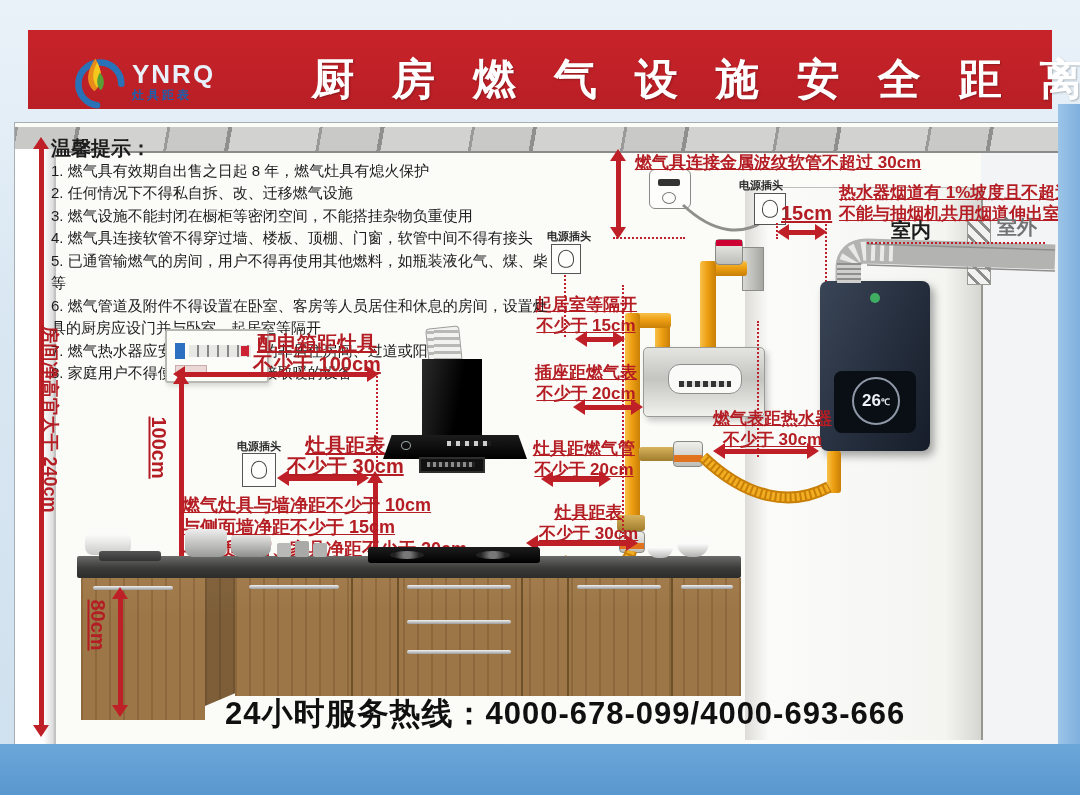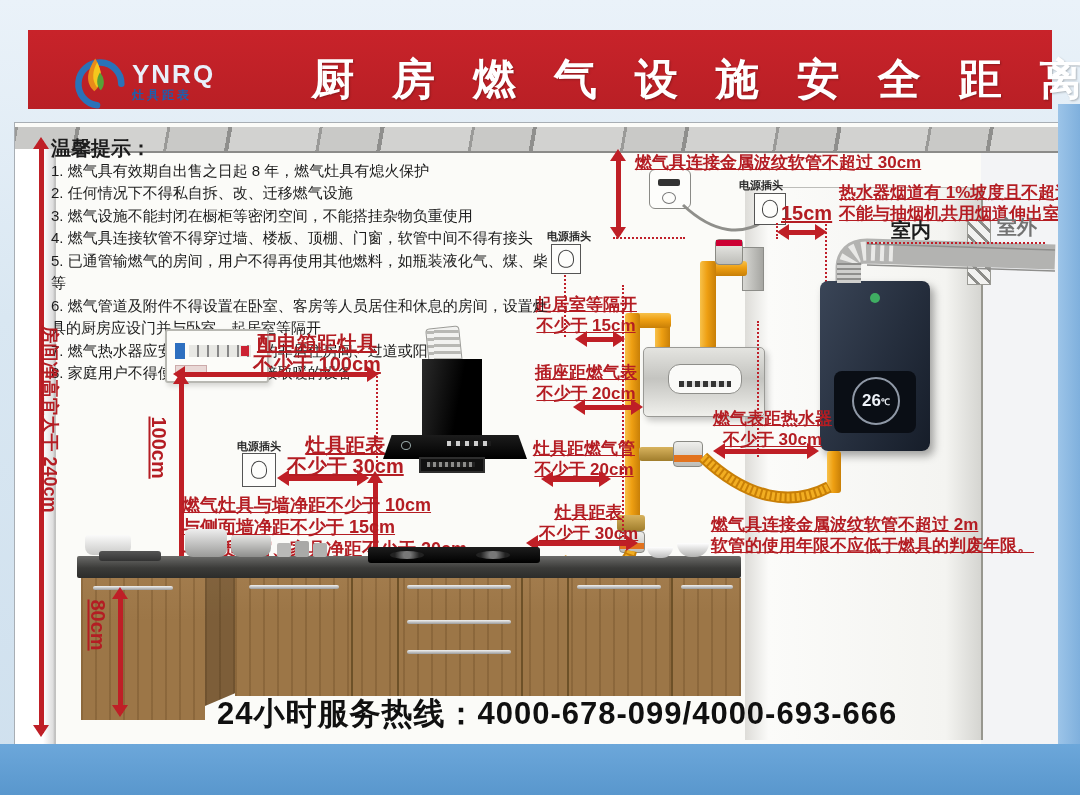--- a/index.html
+++ b/index.html
@@ -48,21 +48,21 @@
   .brass{position:absolute;background:linear-gradient(180deg,#d8b35e,#a07d2c);border-radius:3px;}
   .reg{position:absolute;background:linear-gradient(180deg,#efefec,#bdbdb8);border:1px solid #8a8a84;border-radius:4px;}
   .reg i{position:absolute;left:0;right:0;top:55%;height:30%;background:#e2731e;}
   
   .wood{position:absolute;background:
      repeating-linear-gradient(90deg,rgba(90,60,25,.25) 0 2px,rgba(0,0,0,0) 2px 14px),
      linear-gradient(180deg,#a8815280,#00000000 30%),#9c7647;}
   .seam{position:absolute;width:2px;background:#6d5128;}
   .handle{position:absolute;height:4px;background:linear-gradient(180deg,#f2f2f2,#9b9b9b);border-radius:2px;}
   #footer{left:0;top:744px;width:1080px;height:51px;background:linear-gradient(180deg,#6ca7da,#5997cd);}
-  #hotline{color:#101010;font-size:31px;font-weight:bold;letter-spacing:1px;white-space:nowrap;}
+  #hotline{color:#101010;font-size:31px;font-weight:bold;letter-spacing:1px;white-space:nowrap;margin-left:8px;}
   svg.overlay{position:absolute;left:0;top:0;pointer-events:none;}
 </style>
 </head>
 <body>
 
 <div class="abs" id="header">
   <div id="logo">
     <svg width="56" height="56" viewBox="0 0 60 60">
       <path d="M29 56 A23 23 0 1 1 55 33" fill="none" stroke="#2a72b8" stroke-width="7" stroke-linecap="round"></path>
       <path d="M27 6 C18 20 16 32 26 41 C36 34 34 17 27 6" fill="#e88b1a"></path>
@@ -193,24 +193,20 @@
     <div>不少于 30cm</div>
   </div>
   <div class="ah" style="left:515px;top:418px;width:104px;"></div>
 
   <div class="ann ctr" style="left:698px;top:285px;">
     <div>燃气表距热水器</div>
     <div>不少于 30cm</div>
   </div>
   <div class="ah" style="left:702px;top:326px;width:98px;"></div>
 
-  <div class="ann" style="left:696px;top:391px;">
-    <div>燃气具连接金属波纹软管不超过 2m</div>
-    <div>软管的使用年限不应低于燃具的判废年限。</div>
-  </div>
 
   <div class="abs" id="tips">
     <div class="tt">温馨提示：</div>
     <div>1.  燃气具有效期自出售之日起 8 年，燃气灶具有熄火保护</div>
     <div>2.  任何情况下不得私自拆、改、迁移燃气设施</div>
     <div>3.  燃气设施不能封闭在橱柜等密闭空间，不能搭挂杂物负重使用</div>
     <div>4.  燃气具连接软管不得穿过墙、楼板、顶棚、门窗，软管中间不得有接头</div>
     <div>5.  已通管输燃气的房间，用户不得再使用其他燃料，如瓶装液化气、煤、柴等</div>
     <div>6.  燃气管道及附件不得设置在卧室、客房等人员居住和休息的房间，设置灶具的厨房应设门并与卧室、起居室等隔开</div>
     <div>7.  燃气热水器应安装在通风良好的非居住房间、过道或阳台内</div>

